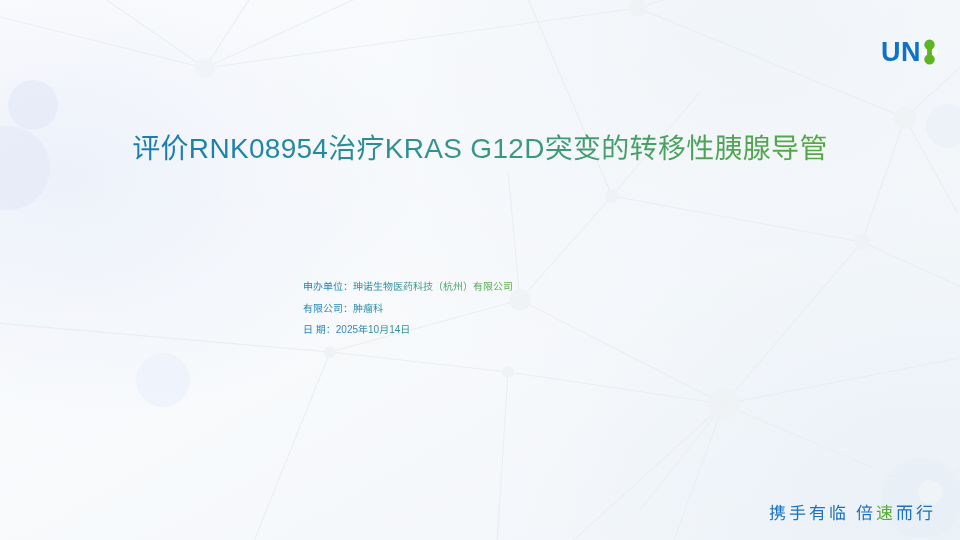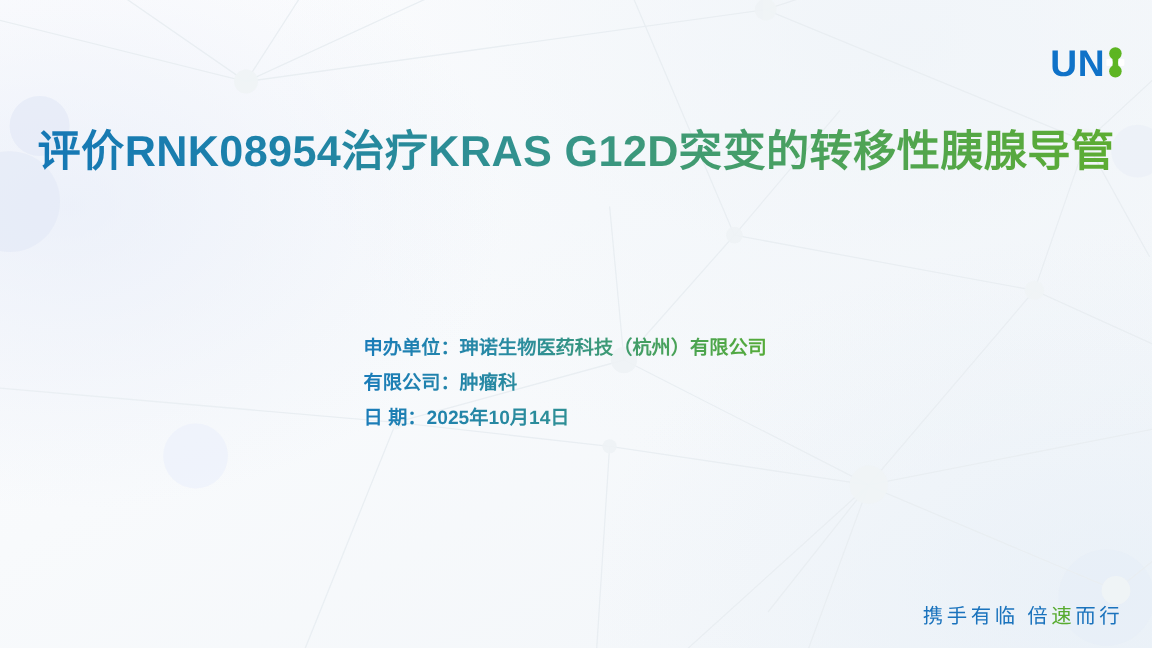--- a/index.html
+++ b/index.html
@@ -44,21 +44,21 @@
   .logo {
     position: absolute;
     top: 36px;
     right: 22px;
     display: flex;
     align-items: center;
     height: 32px;
     user-select: none;
   }
   .logo-text {
-    font-size: 31px;
+    font-size: 27px;
     font-weight: 700;
     letter-spacing: 0.5px;
     line-height: 1;
     color: #0f72c8;
     display: flex;
     align-items: center;
   }
   .logo-mark {
     display: inline-block;
     width: 15px;
@@ -70,47 +70,48 @@
 
   
   .title-wrap {
     position: absolute;
     top: 100px;
     left: 0;
     width: 960px;
     text-align: center;
   }
   .title-line {
-    font-size: 36px;
-    font-weight: 700;
+    font-size: 28px;
+    font-weight: 400;
     line-height: 1.42;
     letter-spacing: 0.3px;
     white-space: nowrap;
     background-image: linear-gradient(90deg, #1476b7 0%, #1d82a9 24%, #35948a 48%, #4ea356 74%, #5fae2c 100%);
     -webkit-background-clip: text;
     background-clip: text;
     color: transparent;
+    margin-top: 29px;
     -webkit-text-fill-color: transparent;
   }
   .title-line.line2 {
     background-image: linear-gradient(90deg, #1577b6 0%, #2086a6 26%, #3f9a78 52%, #57a942 78%, #62b02b 100%);
   }
 
   
   .info-block {
     position: absolute;
     top: 281px;
     left: 303px;
     display: flex;
     flex-direction: column;
     gap: 9px;
   }
   .info-row {
-    font-size: 16px;
-    font-weight: 700;
+    font-size: 10px;
+    font-weight: 400;
     line-height: 1.25;
     white-space: nowrap;
     background-image: linear-gradient(90deg, #1a7cb9 0%, #2a8ca0 38%, #46a05f 72%, #55ab38 100%);
     -webkit-background-clip: text;
     background-clip: text;
     color: transparent;
     -webkit-text-fill-color: transparent;
   }
   .info-row.short {
     background-image: linear-gradient(90deg, #1a7cb9 0%, #2e8f96 50%, #4da641 100%);

